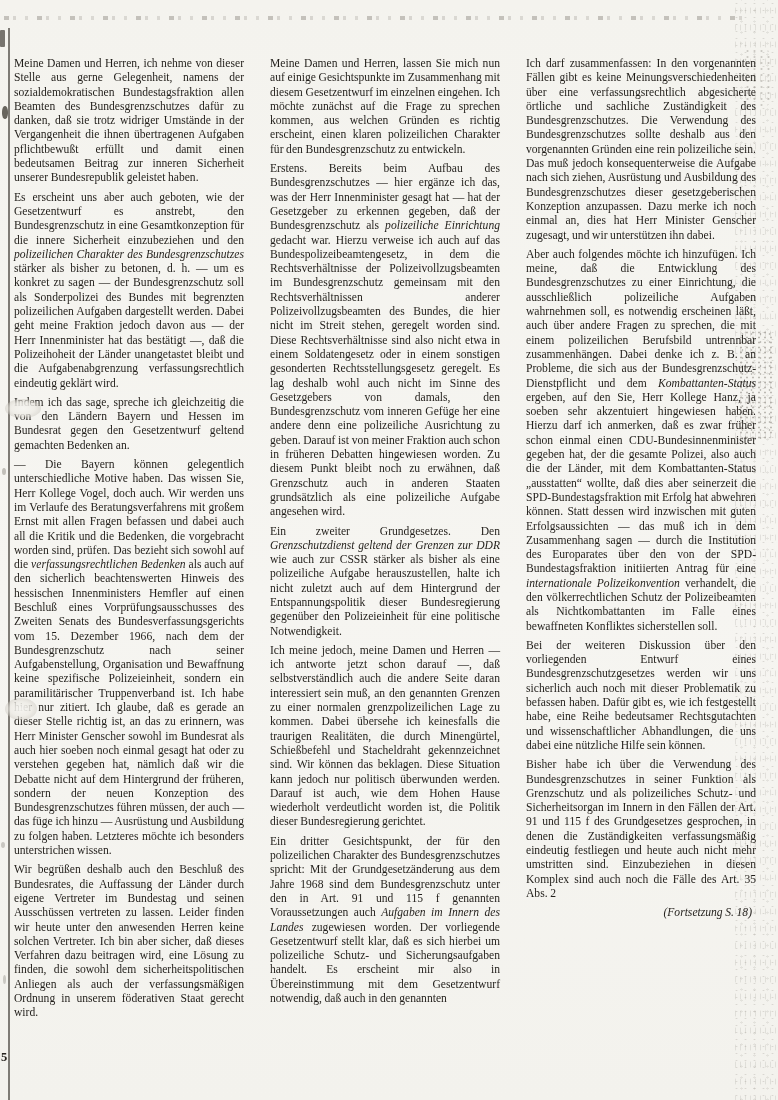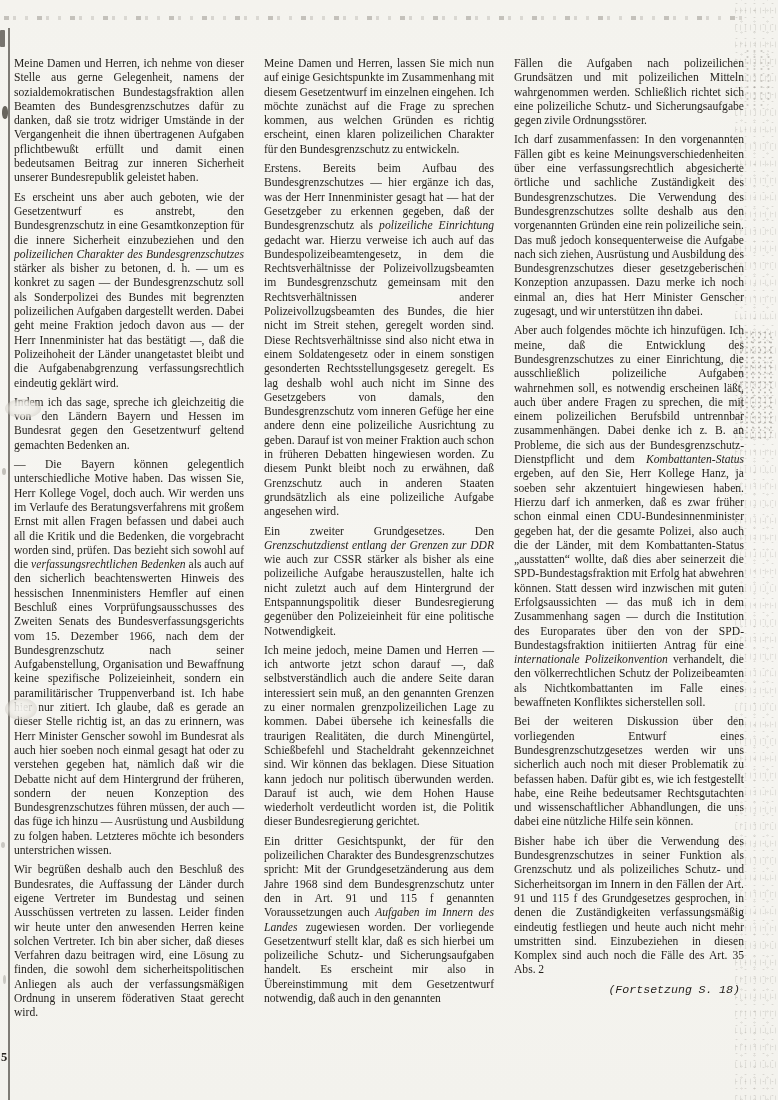--- a/index.html
+++ b/index.html
@@ -10,33 +10,33 @@
     position: relative;
     overflow: hidden;
     background: linear-gradient(180deg, #f4f3ee 0%, #f6f5f1 55%, #f3f2ed 100%);
     font-family: "Liberation Serif", "DejaVu Serif", serif;
     color: #211e1a;
   }
   .columns {
     position: absolute;
     top: 57px; left: 14px;
     display: flex;
-    gap: 20px;
+    gap: 26px;
   }
   .col { width: 230px; }
   .col p {
     margin: 0 0 5px 0;
     font-size: 11.6px;
     line-height: 14.3px;
     text-align: justify;
     hyphens: auto;
     -webkit-hyphens: auto;
     word-spacing: -0.3px;
   }
-  .col p.right { text-align: right; font-family: Liberation Mono, monospace; }
+  .col p.right { text-align: right; }
   .col p.continuation { margin-top: 4px; padding-right: 4px; }
   .it { font-style: italic; margin-top: 39px; }
   .pageno {
     position: absolute;
     left: 1px; top: 1050px;
     font-size: 12.5px;
     font-weight: bold;
     color: #26231e;
   }
   
@@ -126,26 +126,25 @@
   <div class="col">
       <p><span>Meine Damen und Herren, ich nehme von dieser Stelle aus gerne Gelegenheit, namens der sozialdemokratischen Bundestagsfraktion allen Beamten des Bundesgrenzschutzes dafür zu danken, daß sie trotz widriger Umstände in der Vergangenheit die ihnen übertragenen Aufgaben pflichtbewußt erfüllt und damit einen bedeutsamen Beitrag zur inneren Sicherheit unserer Bundesrepublik geleistet haben.</span></p>
       <p><span>Es erscheint uns aber auch geboten, wie der Gesetzentwurf es anstrebt, den Bundesgrenzschutz in eine Gesamtkonzeption für die innere Sicherheit einzubeziehen und den </span><span class="it">polizeilichen Charakter des Bundesgrenzschutzes</span><span> stärker als bisher zu betonen, d. h. — um es konkret zu sagen — der Bundesgrenzschutz soll als Sonderpolizei des Bundes mit begrenzten polizeilichen Aufgaben dargestellt werden. Dabei geht meine Fraktion jedoch davon aus — der Herr Innenminister hat das bestätigt —, daß die Polizeihoheit der Länder unangetastet bleibt und die Aufgabenabgrenzung verfassungsrechtlich eindeutig geklärt wird.</span></p>
       <p><span>Indem ich das sage, spreche ich gleichzeitig die von den Ländern Bayern und Hessen im Bundesrat gegen den Gesetzentwurf geltend gemachten Bedenken an.</span></p>
       <p><span>— Die Bayern können gelegentlich unterschiedliche Motive haben. Das wissen Sie, Herr Kollege Vogel, doch auch. Wir werden uns im Verlaufe des Beratungsverfahrens mit großem Ernst mit allen Fragen befassen und dabei auch all die Kritik und die Bedenken, die vorgebracht worden sind, prüfen. Das bezieht sich sowohl auf die </span><span class="it">verfassungsrechtlichen Bedenken</span><span> als auch auf den sicherlich beachtenswerten Hinweis des hessischen Innenministers Hemfler auf einen Beschluß eines Vorprüfungsausschusses des Zweiten Senats des Bundesverfassungsgerichts vom 15. Dezember 1966, nach dem der Bundesgrenzschutz nach seiner Aufgabenstellung, Organisation und Bewaffnung keine spezifische Polizeieinheit, sondern ein paramilitärischer Truppenverband ist. Ich habe hier nur zitiert. Ich glaube, daß es gerade an dieser Stelle richtig ist, an das zu erinnern, was Herr Minister Genscher sowohl im Bundesrat als auch hier soeben noch einmal gesagt hat oder zu verstehen gegeben hat, nämlich daß wir die Debatte nicht auf dem Hintergrund der früheren, sondern der neuen Konzeption des Bundesgrenzschutzes führen müssen, der auch — das füge ich hinzu — Ausrüstung und Ausbildung zu folgen haben. Letzteres möchte ich besonders unterstrichen wissen.</span></p>
       <p><span>Wir begrüßen deshalb auch den Beschluß des Bundesrates, die Auffassung der Länder durch eigene Vertreter im Bundestag und seinen Ausschüssen vertreten zu lassen. Leider finden wir heute unter den anwesenden Herren keine solchen Vertreter. Ich bin aber sicher, daß dieses Verfahren dazu beitragen wird, eine Lösung zu finden, die sowohl dem sicherheitspolitischen Anliegen als auch der verfassungsmäßigen Ordnung in unserem föderativen Staat gerecht wird.</span></p>
     </div>
   <div class="col">
       <p><span>Meine Damen und Herren, lassen Sie mich nun auf einige Gesichtspunkte im Zusammenhang mit diesem Gesetzentwurf im einzelnen eingehen. Ich möchte zunächst auf die Frage zu sprechen kommen, aus welchen Gründen es richtig erscheint, einen klaren polizeilichen Charakter für den Bundesgrenzschutz zu entwickeln.</span></p>
       <p><span>Erstens. Bereits beim Aufbau des Bundesgrenzschutzes — hier ergänze ich das, was der Herr Innenminister gesagt hat — hat der Gesetzgeber zu erkennen gegeben, daß der Bundesgrenzschutz als </span><span class="it">polizeiliche Einrichtung</span><span> gedacht war. Hierzu verweise ich auch auf das Bundespolizeibeamtengesetz, in dem die Rechtsverhältnisse der Polizeivollzugsbeamten im Bundesgrenzschutz gemeinsam mit den Rechtsverhältnissen anderer Polizeivollzugsbeamten des Bundes, die hier nicht im Streit stehen, geregelt worden sind. Diese Rechtsverhältnisse sind also nicht etwa in einem Soldatengesetz oder in einem sonstigen gesonderten Rechtsstellungsgesetz geregelt. Es lag deshalb wohl auch nicht im Sinne des Gesetzgebers von damals, den Bundesgrenzschutz vom inneren Gefüge her eine andere denn eine polizeiliche Ausrichtung zu geben. Darauf ist von meiner Fraktion auch schon in früheren Debatten hingewiesen worden. Zu diesem Punkt bleibt noch zu erwähnen, daß Grenzschutz auch in anderen Staaten grundsätzlich als eine polizeiliche Aufgabe angesehen wird.</span></p>
-      <p><span>Ein zweiter Grundgesetzes. Den </span><span class="it">Grenzschutzdienst entlang der Grenzen zur DDR</span><span> wie auch zur CSSR stärker als bisher als eine polizeiliche Aufgabe herauszustellen, halte ich nicht zuletzt auch auf dem Hintergrund der Entspannungspolitik dieser Bundesregierung gegenüber den Polizeieinheit für eine politische Notwendigkeit.</span></p>
+      <p><span>Ein zweiter Grundgesetzes. Den </span><span class="it">Grenzschutzdienst geltend der Grenzen zur DDR</span><span> wie auch zur CSSR stärker als bisher als eine polizeiliche Aufgabe herauszustellen, halte ich nicht zuletzt auch auf dem Hintergrund der Entspannungspolitik dieser Bundesregierung gegenüber den Polizeieinheit für eine politische Notwendigkeit.</span></p>
       <p><span>Ich meine jedoch, meine Damen und Herren — ich antworte jetzt schon darauf —, daß selbstverständlich auch die andere Seite daran interessiert sein muß, an den genannten Grenzen zu einer normalen grenzpolizeilichen Lage zu kommen. Dabei übersehe ich keinesfalls die traurigen Realitäten, die durch Minengürtel, Schießbefehl und Stacheldraht gekennzeichnet sind. Wir können das beklagen. Diese Situation kann jedoch nur politisch überwunden werden. Darauf ist auch, wie dem Hohen Hause wiederholt verdeutlicht worden ist, die Politik dieser Bundesregierung gerichtet.</span></p>
       <p><span>Ein dritter Gesichtspunkt, der für den polizeilichen Charakter des Bundesgrenzschutzes spricht: Mit der Grundgesetzänderung aus dem Jahre 1968 sind dem Bundesgrenzschutz unter den in Art. 91 und 115 f genannten Voraussetzungen auch </span><span class="it">Aufgaben im Innern des Landes</span><span> zugewiesen worden. Der vorliegende Gesetzentwurf stellt klar, daß es sich hierbei um polizeiliche Schutz- und Sicherungsaufgaben handelt. Es erscheint mir also in Übereinstimmung mit dem Gesetzentwurf notwendig, daß auch in den genannten</span></p>
     </div>
   <div class="col">
-      <p><span>Fällen die Aufgaben nach polizeilichen Grundsätzen und mit polizeilichen Mitteln wahrgenommen werden. Schließlich richtet sich eine polizeiliche Schutz- und Sicherungsaufgabe gegen zivile Ordnungsstörer.</span></p>
       <p><span>Ich darf zusammenfassen: In den vorgenannten Fällen gibt es keine Meinungsverschiedenheiten über eine verfassungsrechtlich abgesicherte örtliche und sachliche Zuständigkeit des Bundesgrenzschutzes. Die Verwendung des Bundesgrenzschutzes sollte deshalb aus den vorgenannten Gründen eine rein polizeiliche sein. Das muß jedoch konsequenterweise die Aufgabe nach sich ziehen, Ausrüstung und Ausbildung des Bundesgrenzschutzes dieser gesetzgeberischen Konzeption anzupassen. Dazu merke ich noch einmal an, dies hat Herr Minister Genscher zugesagt, und wir unterstützen ihn dabei.</span></p>
       <p><span>Aber auch folgendes möchte ich hinzufügen. Ich meine, daß die Entwicklung des Bundesgrenzschutzes zu einer Einrichtung, die ausschließlich polizeiliche Aufgaben wahrnehmen soll, es notwendig erscheinen läßt, auch über andere Fragen zu sprechen, die mit einem polizeilichen Berufsbild untrennbar zusammenhängen. Dabei denke ich z. B. an Probleme, die sich aus der Bundesgrenzschutz-Dienstpflicht und dem </span><span class="it">Kombattanten-Status</span><span> ergeben, auf den Sie, Herr Kollege Hanz, ja soeben sehr akzentuiert hingewiesen haben. Hierzu darf ich anmerken, daß es zwar früher schon einmal einen CDU-Bundesinnenminister gegeben hat, der die gesamte Polizei, also auch die der Länder, mit dem Kombattanten-Status „ausstatten“ wollte, daß dies aber seinerzeit die SPD-Bundestagsfraktion mit Erfolg hat abwehren können. Statt dessen wird inzwischen mit guten Erfolgsaussichten — das muß ich in dem Zusammenhang sagen — durch die Institution des Europarates über den von der SPD-Bundestagsfraktion initiierten Antrag für eine </span><span class="it">internationale Polizeikonvention</span><span> verhandelt, die den völkerrechtlichen Schutz der Polizeibeamten als Nichtkombattanten im Falle eines bewaffneten Konfliktes sicherstellen soll.</span></p>
       <p><span>Bei der weiteren Diskussion über den vorliegenden Entwurf eines Bundesgrenzschutzgesetzes werden wir uns sicherlich auch noch mit dieser Problematik zu befassen haben. Dafür gibt es, wie ich festgestellt habe, eine Reihe bedeutsamer Rechtsgutachten und wissenschaftlicher Abhandlungen, die uns dabei eine nützliche Hilfe sein können.</span></p>
       <p><span>Bisher habe ich über die Verwendung des Bundesgrenzschutzes in seiner Funktion als Grenzschutz und als polizeiliches Schutz- und Sicherheitsorgan im Innern in den Fällen der Art. 91 und 115 f des Grundgesetzes gesprochen, in denen die Zuständigkeiten verfassungsmäßig eindeutig festliegen und heute auch nicht mehr umstritten sind. Einzubeziehen in diesen Komplex sind auch noch die Fälle des Art. 35 Abs. 2</span></p>
       <p class="right continuation"><span class="it">(Fortsetzung S. 18)</span></p>
     </div>
 </div>
 
 <div class="stain stain-1"></div>
 <div class="stain stain-2"></div>

